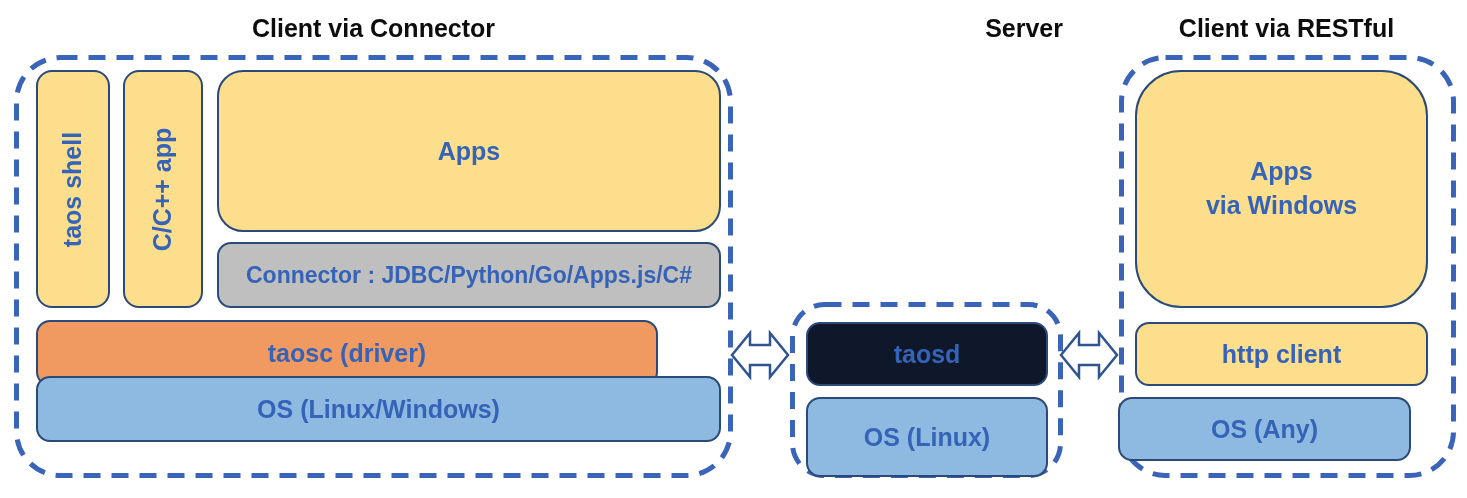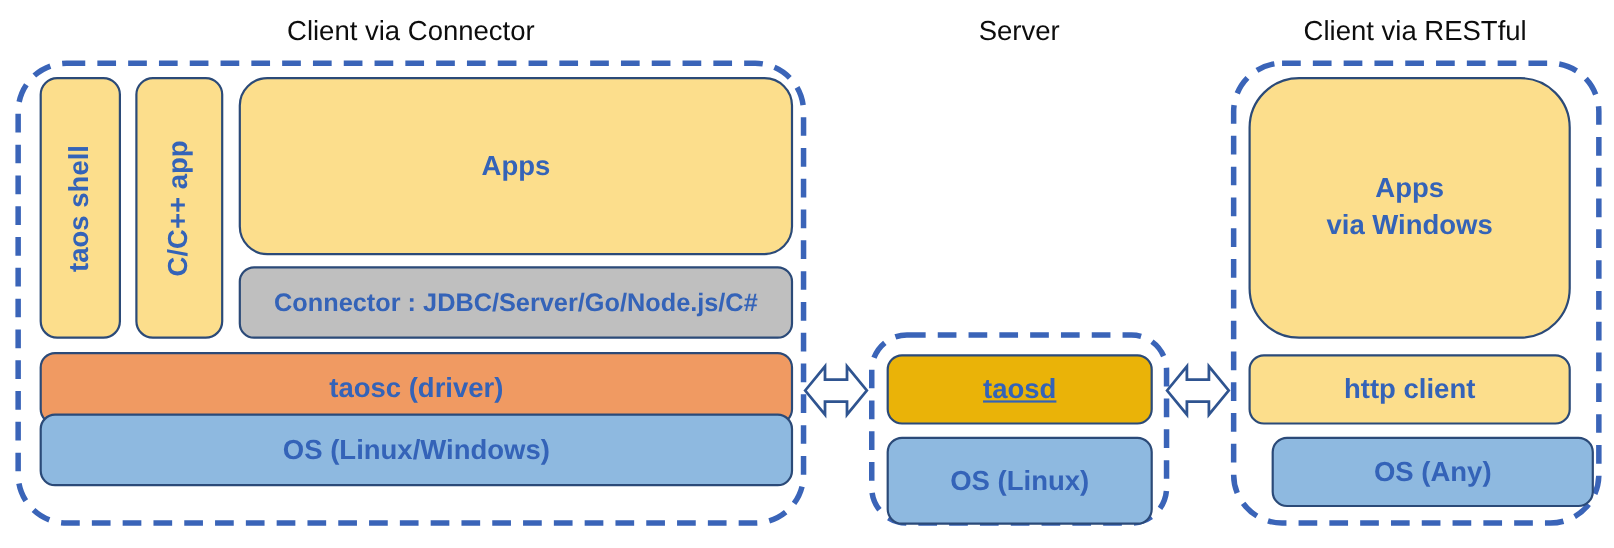--- a/index.html
+++ b/index.html
@@ -14,70 +14,70 @@
   .overlay {
     position: absolute;
     left: 0; top: 0;
     width: 1467px; height: 498px;
   }
   .sec-title {
     position: absolute;
     top: 14px;
     text-align: center;
     font-size: 25px;
-    font-weight: normal;
+    font-weight: bold;
     color: #0d0d0d;
     letter-spacing: 0px;
   }
   .box {
     position: absolute;
     box-sizing: border-box;
     border: 2.5px solid #2b4a78;
     display: flex;
     align-items: center;
     justify-content: center;
     font-weight: bold;
     color: #3463b8;
     font-size: 25px;
     text-align: center;
   }
   .yellow { background: #fcde8c; }
   .orange { background: #f09a62; }
   .blue   { background: #8eb9e0; }
-  .green  { background: #eab308; text-decoration: underline; }
+  .green  { background: #0f172a; }
   .gray   { background: #bfbfbf; }
 
   .r-sm { border-radius: 14px; }
   .r-md { border-radius: 16px; }
   .r-lg { border-radius: 26px; }
   .r-xl { border-radius: 46px; }
 
   .vbox span {
     transform: rotate(-90deg);
     white-space: nowrap;
   }
   .two-line { line-height: 1.35; }
 
   
   #taos-shell   { left: 36px;  top: 70px;  width: 74px;  height: 238px; }
   #cpp-app      { left: 123px; top: 70px;  width: 80px;  height: 238px; }
   #apps         { left: 217px; top: 70px;  width: 504px; height: 162px; }
   #connector    { left: 217px; top: 242px; width: 504px; height: 66px; font-size: 23px; }
-  #taosc        { left: 36px;  top: 320px; width: 685px; height: 66px; }
+  #taosc        { left: 36px;  top: 320px; width: 622px; height: 66px; }
   #os-left      { left: 36px;  top: 376px; width: 685px; height: 66px; }
   
   #taosd        { left: 806px; top: 322px; width: 242px; height: 64px; }
   #os-server    { left: 806px; top: 397px; width: 242px; height: 80px; }
   
   #apps-restful { left: 1135px; top: 70px;  width: 293px; height: 238px; }
   #http-client  { left: 1135px; top: 322px; width: 293px; height: 64px; text-align: right; }
-  #os-any       { left: 1156px; top: 397px; width: 293px; height: 64px; }
+  #os-any       { left: 1118px; top: 397px; width: 293px; height: 64px; }
 
   #title-connector { left: 14px;   width: 719px; }
-  #title-server    { left: 790px;  width: 273px; }
+  #title-server    { left: 790px;  width: 273px; text-align: right; }
   #title-restful   { left: 1118px; width: 337px; }
 </style>
 </head>
 <body>
 
 <div class="canvas">
 
   <svg class="overlay" viewBox="0 0 1467 498" xmlns="http://www.w3.org/2000/svg">
     <rect x="16.5" y="57.5" width="714" height="418" rx="44" fill="none" stroke="#3a64b8" stroke-width="5" stroke-dasharray="17 11"></rect>
     <rect x="792.5" y="304.5" width="268" height="171" rx="32" fill="none" stroke="#3a64b8" stroke-width="5" stroke-dasharray="17 11"></rect>
@@ -93,21 +93,21 @@
   <div class="box yellow r-md vbox" id="taos-shell">
     <span>taos shell</span>
   </div>
   <div class="box yellow r-md vbox" id="cpp-app">
     <span>C/C++ app</span>
   </div>
   <div class="box yellow r-lg" id="apps">
     <span>Apps</span>
   </div>
   <div class="box gray r-sm" id="connector">
-    <span>Connector : JDBC/Server/Go/Node.js/C#</span>
+    <span>Connector : JDBC/Python/Go/Apps.js/C#</span>
   </div>
   <div class="box orange r-sm" id="taosc">
     <span>taosc (driver)</span>
   </div>
   <div class="box blue r-sm" id="os-left">
     <span>OS (Linux/Windows)</span>
   </div>
 
   <div class="box green r-sm" id="taosd">
     <span>taosd</span>

